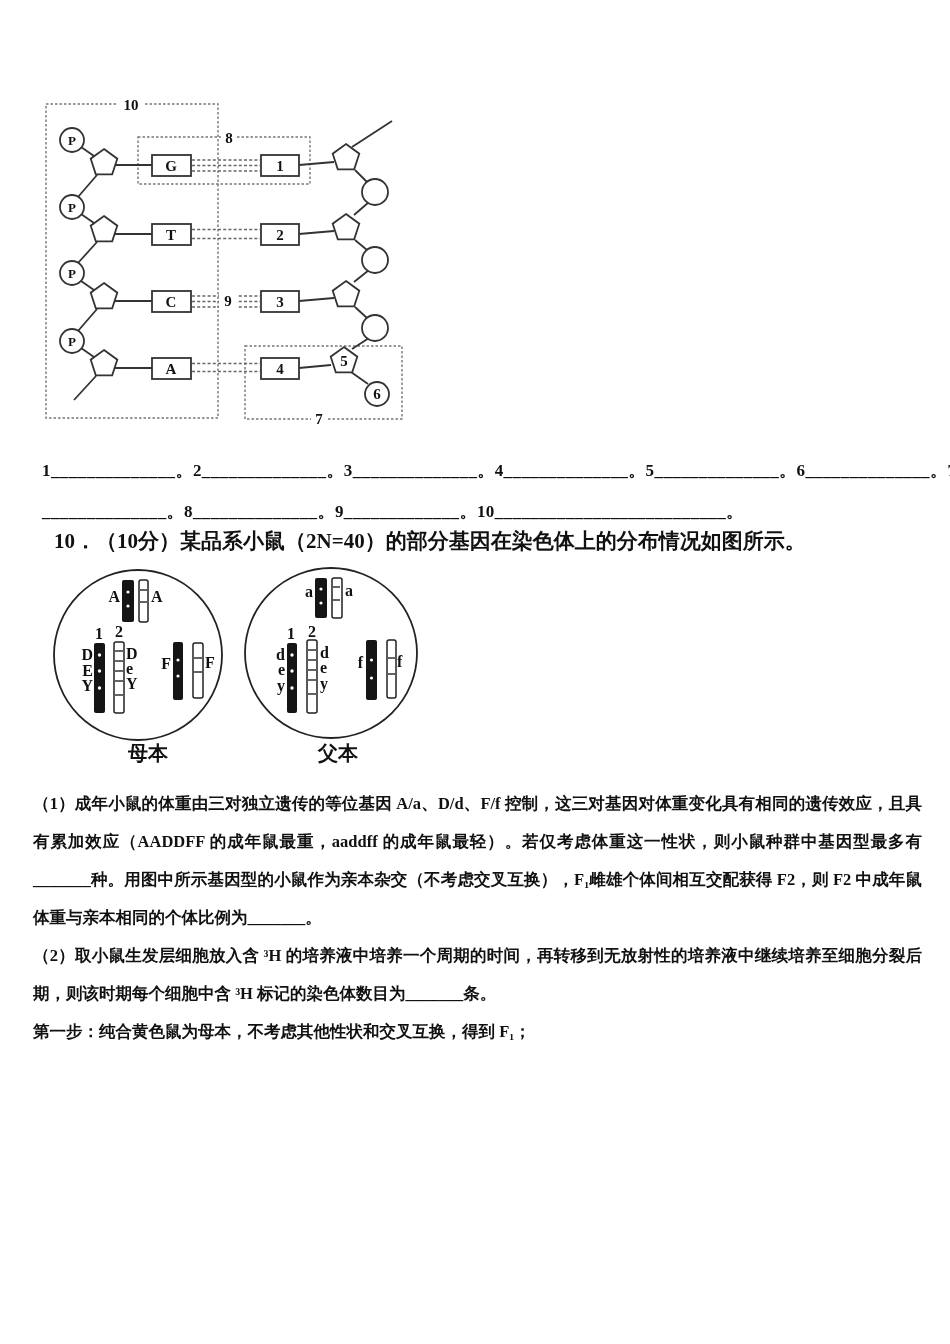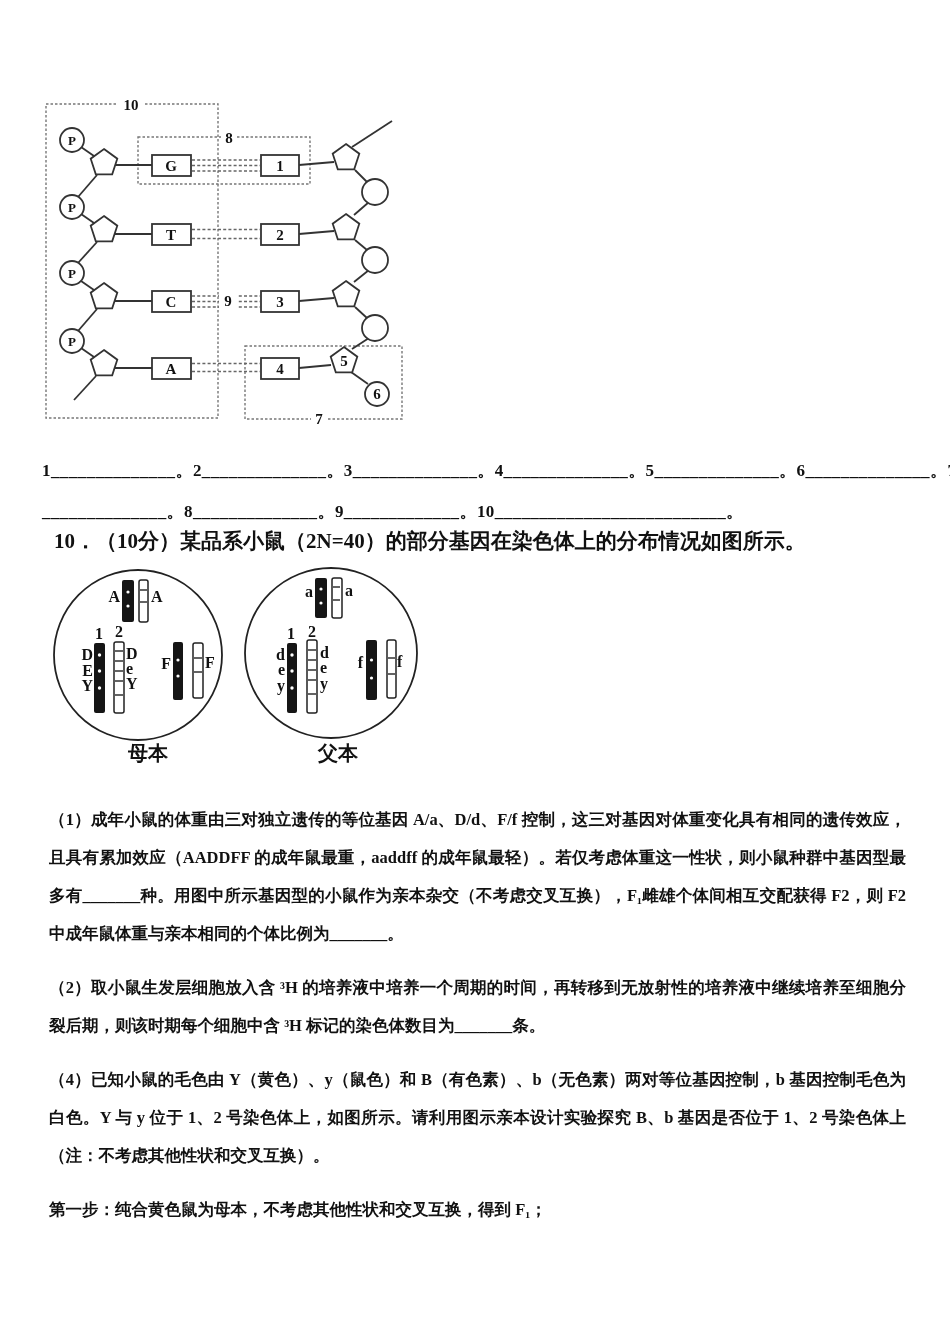--- a/index.html
+++ b/index.html
@@ -20,21 +20,21 @@
   .band{stroke:#222;stroke-width:1.4;}
   .dot{fill:#fff;stroke:none;}
   .gene{font-weight:bold;font-size:16px;fill:#111;}
   .num{font-weight:bold;font-size:16px;fill:#111;text-anchor:middle;}
   .cap{font-weight:bold;font-size:20px;fill:#111;text-anchor:middle;}
   
   .blanks{position:absolute;left:42px;top:450px;width:885px;font-weight:bold;font-size:17px;}
   .bl-line{line-height:41px;white-space:nowrap;letter-spacing:.4px;}
   .q10-header{position:absolute;left:45px;top:527px;width:880px;font-size:21px;font-weight:600;margin-left:9px;}
   .content{position:absolute;left:33px;top:785px;width:889px;font-size:16.5px;font-weight:600;line-height:38px;text-align:justify;}
-  .content p{margin:16px;}
+  .content p{margin:0;}
 </style>
 </head>
 <body>
 
 <svg class="fig" style="left:40px;top:92px;" width="380" height="342" viewBox="40 92 380 342">
 
   <g>
     <rect class="dbox" x="46" y="104" width="172" height="314"></rect>
     <rect class="dbox" x="138" y="137" width="172" height="47"></rect>
     <rect class="dbox" x="245" y="346" width="157" height="73"></rect>
@@ -240,15 +240,14 @@
       <line class="band" x1="388" y1="674" x2="395" y2="674"></line>
     <text class="gene" x="363" y="668" text-anchor="end">f</text>
     <text class="gene" x="397" y="667">f</text>
     <text class="cap" x="338" y="760">父本</text>
   </g>
 </svg>
 
 <div class="content">
   <p>（1）成年小鼠的体重由三对独立遗传的等位基因 A/a、D/d、F/f 控制，这三对基因对体重变化具有相同的遗传效应，且具有累加效应（AADDFF 的成年鼠最重，aaddff 的成年鼠最轻）。若仅考虑体重这一性状，则小鼠种群中基因型最多有_______种。用图中所示基因型的小鼠作为亲本杂交（不考虑交叉互换），F₁雌雄个体间相互交配获得 F2，则 F2 中成年鼠体重与亲本相同的个体比例为_______。</p>
   <p>（2）取小鼠生发层细胞放入含 ³H 的培养液中培养一个周期的时间，再转移到无放射性的培养液中继续培养至细胞分裂后期，则该时期每个细胞中含 ³H 标记的染色体数目为_______条。</p>
-  <p>（4）已知小鼠的毛色由 Y（黄色）、y（鼠色）和 B（有色素）、b（无色素）两对等位基因控制，b 基因控制毛色为白色。Y 与 y 位于 1、2 号染色体上，如图所示。请利用图示亲本设计实验探究 B、b 基因是否位于 1、2 号染色体上（注：不考虑其他性状和交叉互换）。</p>
   <p>第一步：纯合黄色鼠为母本，不考虑其他性状和交叉互换，得到 F₁；</p>
 </div>
 
 </body></html>

